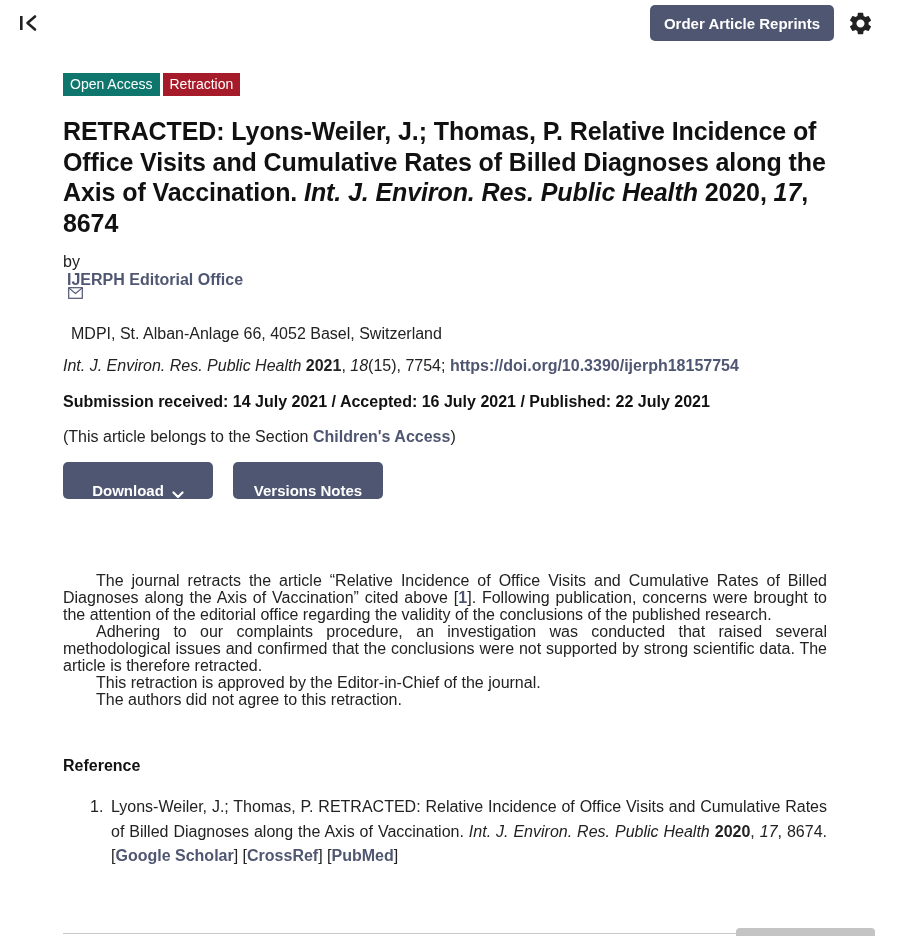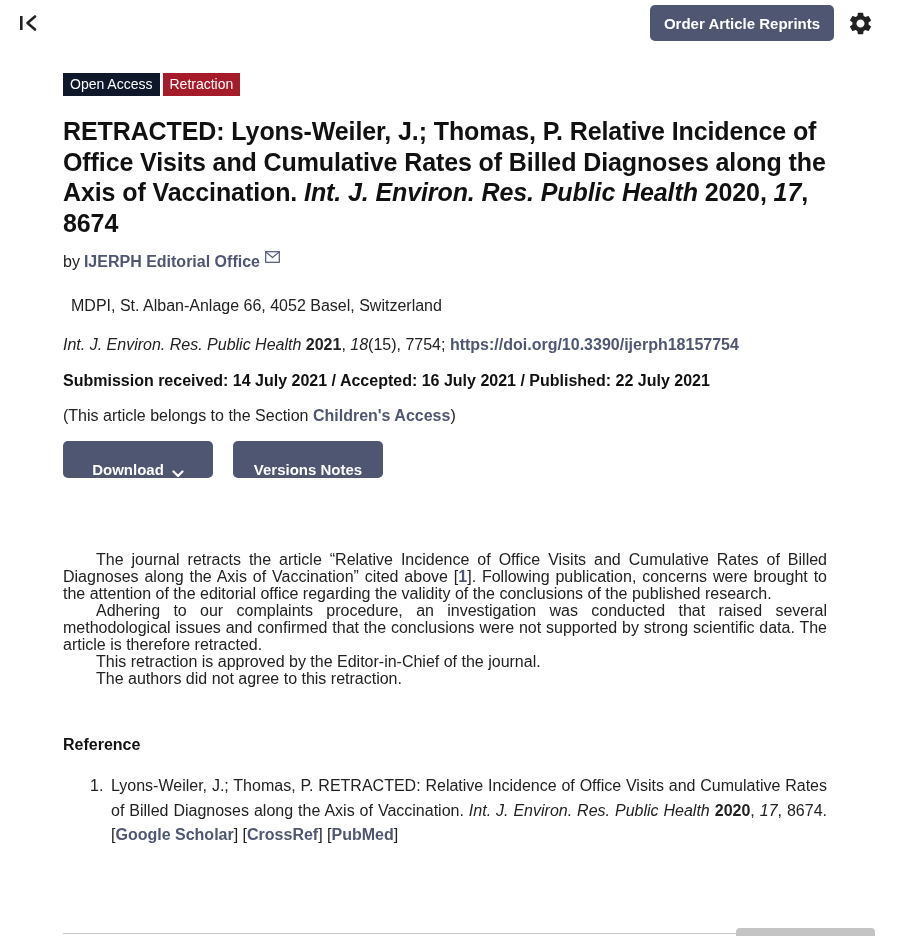--- a/index.html
+++ b/index.html
@@ -12,36 +12,36 @@
       background: #4f5671; color: #fff; border: none; border-radius: 5px;
       font-family: "Liberation Sans", sans-serif; font-weight: bold; font-size: 15px;
       cursor: pointer; display: flex; align-items: center; justify-content: center;
     }
     .gear-btn { position: absolute; left: 847px; top: 10px; width: 27px; height: 27px; cursor: pointer; }
 
     .content { position: absolute; left: 63px; top: 73px; width: 764px; }
 
     .badges { display: flex; gap: 3px; height: 23px; }
     .badge { color: #fff; font-size: 14px; padding: 0 7px; line-height: 23px; height: 23px; }
-    .badge.oa { background: #0f172a; }
+    .badge.oa { background: #0f766e; }
     .badge.rt { background: #a61b29; }
 
     h1.title {
       margin-top: 20px; font-size: 25px; line-height: 30.5px; font-weight: bold; color: #111;
       letter-spacing: -0.1px;
     }
     h1.title i { font-style: italic; }
 
-    .byline { margin-top: 15px; font-size: 16px; color: #222; display: flex; align-items: flex-start; }
+    .byline { margin-top: 15px; font-size: 16px; color: #222; display: flex; align-items: flex-start; flex-direction: column; }
     .byline .author { color: #4f5671; font-weight: bold; margin-left: 4px; }
     .byline .mail { margin-left: 5px; margin-top: -2px; width: 15px; height: 12px; }
 
     .affil { margin-top: 26px; margin-left: 8px; font-size: 16px; color: #222; }
 
-    .citation { margin-top: 21px; font-size: 16px; color: #222; }
+    .citation { margin-top: 14px; font-size: 16px; color: #222; }
     .citation a, .section a { color: #4f5671; font-weight: bold; text-decoration: none; }
 
     .dates { margin-top: 18px; font-size: 16px; font-weight: bold; color: #111; }
     .section { margin-top: 17px; font-size: 16px; color: #222; }
 
     .actions { margin-top: 16px; display: flex; gap: 20px; }
     .act-btn {
       height: 37px; background: #4f5671; color: #fff; border: none; border-radius: 5px;
       font-family: "Liberation Sans", sans-serif; font-weight: bold; font-size: 15px;
       display: flex; align-items: flex-end; justify-content: center; cursor: pointer;

